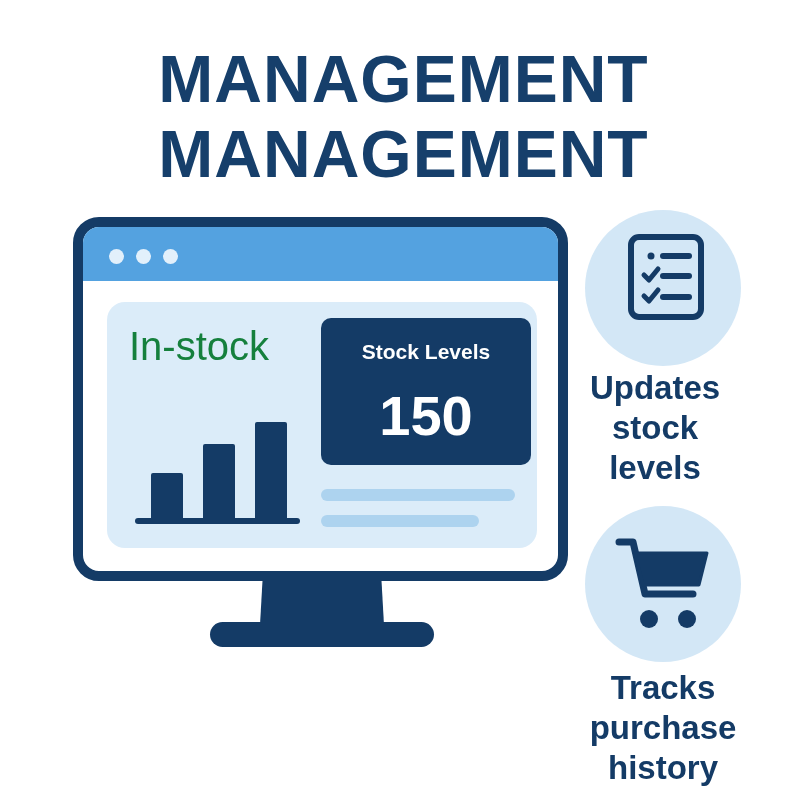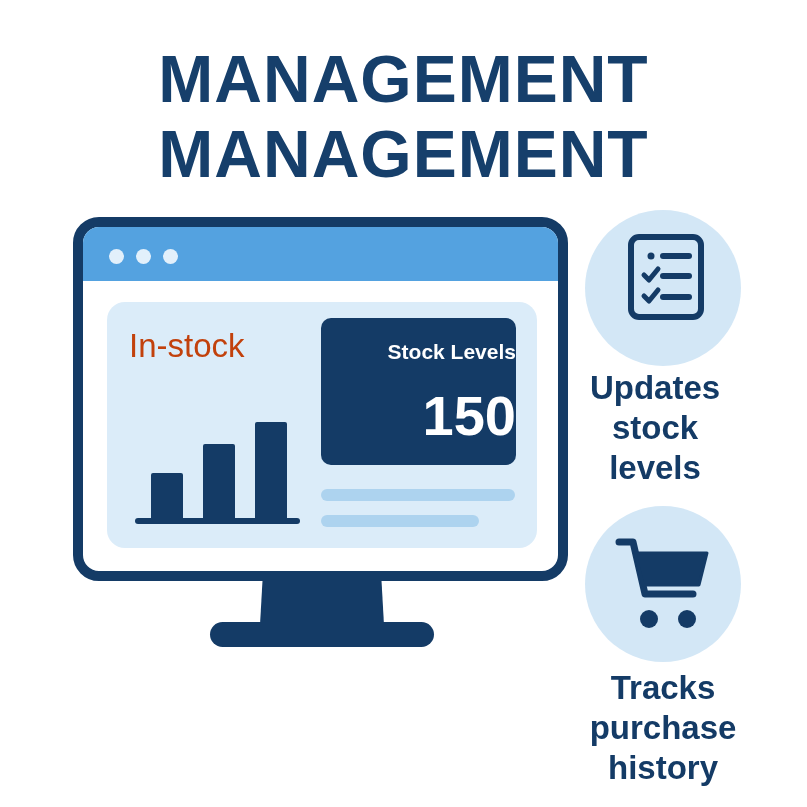--- a/index.html
+++ b/index.html
@@ -8,24 +8,24 @@
   .title { position:absolute; left:0; width:807px; text-align:center; font-weight:bold;
            color:#163f6b; font-size:66px; letter-spacing:1px; line-height:1; }
   #t1 { top:46px; }
   #t2 { top:121px; }
 
   .monitor { position:absolute; left:73px; top:217px; width:475px; height:344px;
              border:10px solid #143b66; border-radius:26px; background:#ffffff; overflow:hidden; }
   .titlebar { position:absolute; left:0; top:0; width:100%; height:54px; background:#54a2e0; }
   .dot { position:absolute; top:22px; width:15px; height:15px; border-radius:50%; background:#e2f0fb; }
   .panel { position:absolute; left:24px; top:75px; width:430px; height:246px; background:#dbecf9; border-radius:18px; }
-  .panel-title { position:absolute; left:22px; top:24px; font-size:33px; line-height:40px; color:#c2410c; font-weight:normal; }
+  .panel-title { position:absolute; left:22px; top:24px; font-size:40px; line-height:40px; color:#15803d; font-weight:normal; }
   .bar { position:absolute; background:#143b66; border-radius:2px 2px 0 0; }
   .baseline { position:absolute; left:28px; top:216px; width:165px; height:6px; background:#143b66; border-radius:3px; }
-  .stock-box { position:absolute; left:214px; top:16px; width:195px; height:147px; background:#143b66; border-radius:10px; color:#ffffff; text-align:right; }
+  .stock-box { position:absolute; left:214px; top:16px; width:210px; height:147px; background:#143b66; border-radius:10px; color:#ffffff; text-align:center; }
   .stock-label { position:absolute; top:22px; left:0; width:100%; font-size:21px; font-weight:bold; }
   .stock-value { position:absolute; top:70px; left:0; width:100%; font-size:56px; font-weight:bold; line-height:56px; }
   .line { position:absolute; height:12px; border-radius:6px; background:#add3ef; }
 
   .neck { position:absolute; left:260px; top:581px; width:124px; height:44px; background:#143b66;
           clip-path:polygon(2% 0, 98% 0, 100% 100%, 0 100%); }
   .foot { position:absolute; left:210px; top:622px; width:224px; height:25px; background:#143b66; border-radius:13px; }
 
   .circle { position:absolute; width:156px; height:156px; border-radius:50%; background:#d3e7f6; }
   .feature-label { position:absolute; width:200px; text-align:center; font-size:33px; font-weight:bold; line-height:40px; color:#143b66; }

